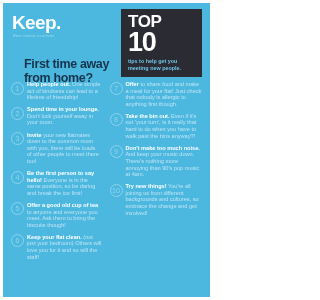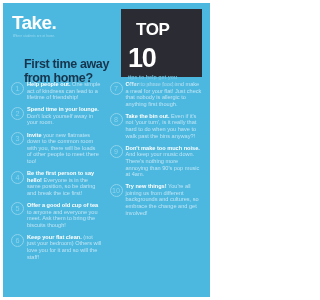--- a/index.html
+++ b/index.html
@@ -79,21 +79,21 @@
     background: #2b2b33;
     box-sizing: border-box;
     padding: 5px 6px 4px 7px;
   }
   .top10-word {
     color: #ffffff;
     font-size: 17px;
     line-height: 16px;
     font-weight: bold;
     letter-spacing: -0.4px;
-    margin: 8px;
+    margin: 0;
   }
   .top10-num {
     color: #ffffff;
     font-size: 27px;
     line-height: 25px;
     font-weight: bold;
     letter-spacing: -1.2px;
     margin: 0;
   }
   .top10-sub {
@@ -152,21 +152,21 @@
   .tip-text { color: #bfe4f4; }
 </style>
 </head>
 <body>
 
 <div class="poster">
 
   <div class="header">
 
     <div class="brand">
-      <div class="brand-word">Take.</div>
+      <div class="brand-word">Keep.</div>
       <div class="brand-tagline">Where students are at home.</div>
     </div>
 
     <h1 class="headline">First time away from home?</h1>
 
     <div class="top10">
       <div class="top10-word">TOP</div>
       <div class="top10-num">10</div>
       <div class="top10-sub">tips to help get you meeting new people.</div>
     </div>

